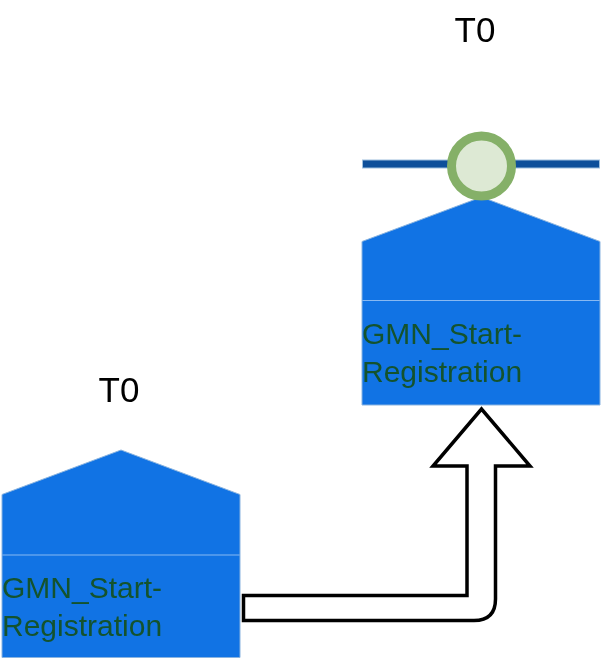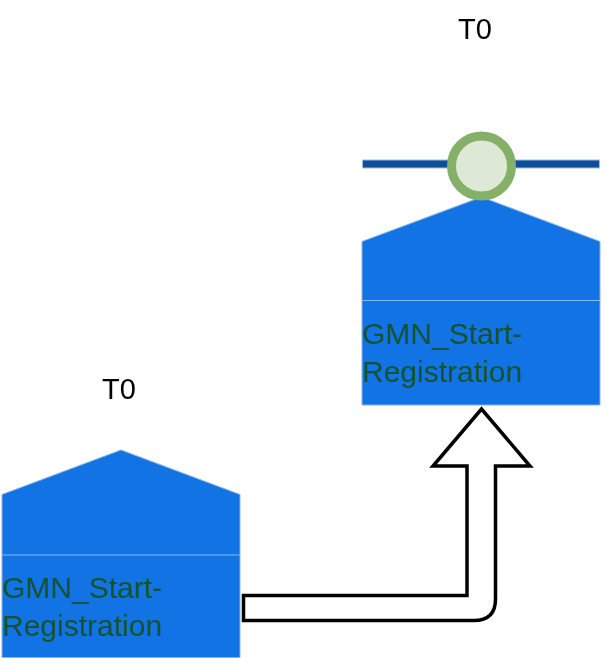--- a/index.html
+++ b/index.html
@@ -17,21 +17,21 @@
   }
   .canvas svg {
     position: absolute;
     left: 0;
     top: 0;
   }
   .timer-label {
     position: absolute;
     width: 90px;
     text-align: center;
-    font-size: 29px;
+    font-size: 35px;
     line-height: 35px;
     color: #000000;
     letter-spacing: 0px;
     user-select: none;
   }
   .timer-label.top   { left: 430px; top: 12px; }
   .timer-label.left  { left: 74px;  top: 372px; }
   .node-label {
     position: absolute;
     display: flex;

